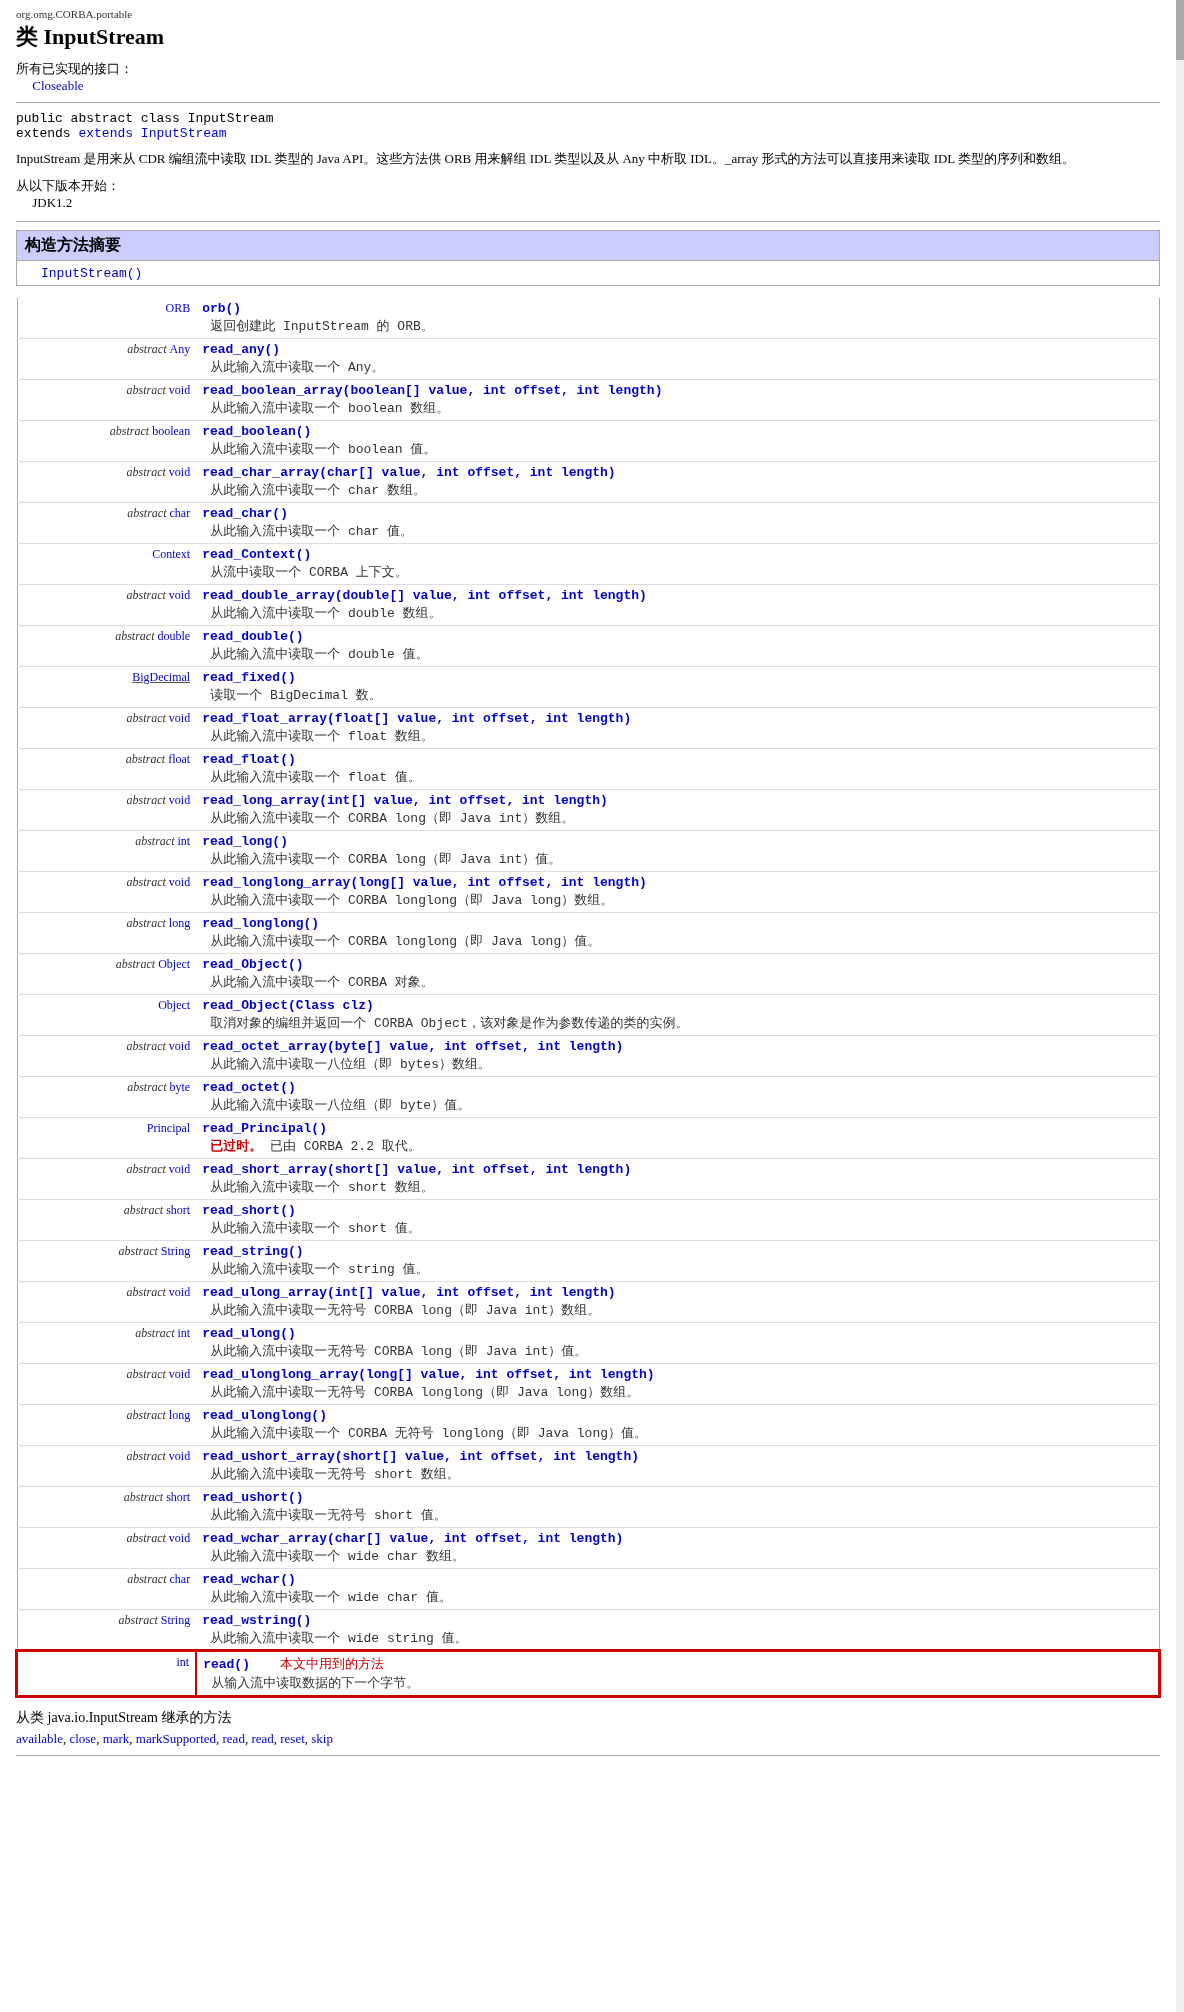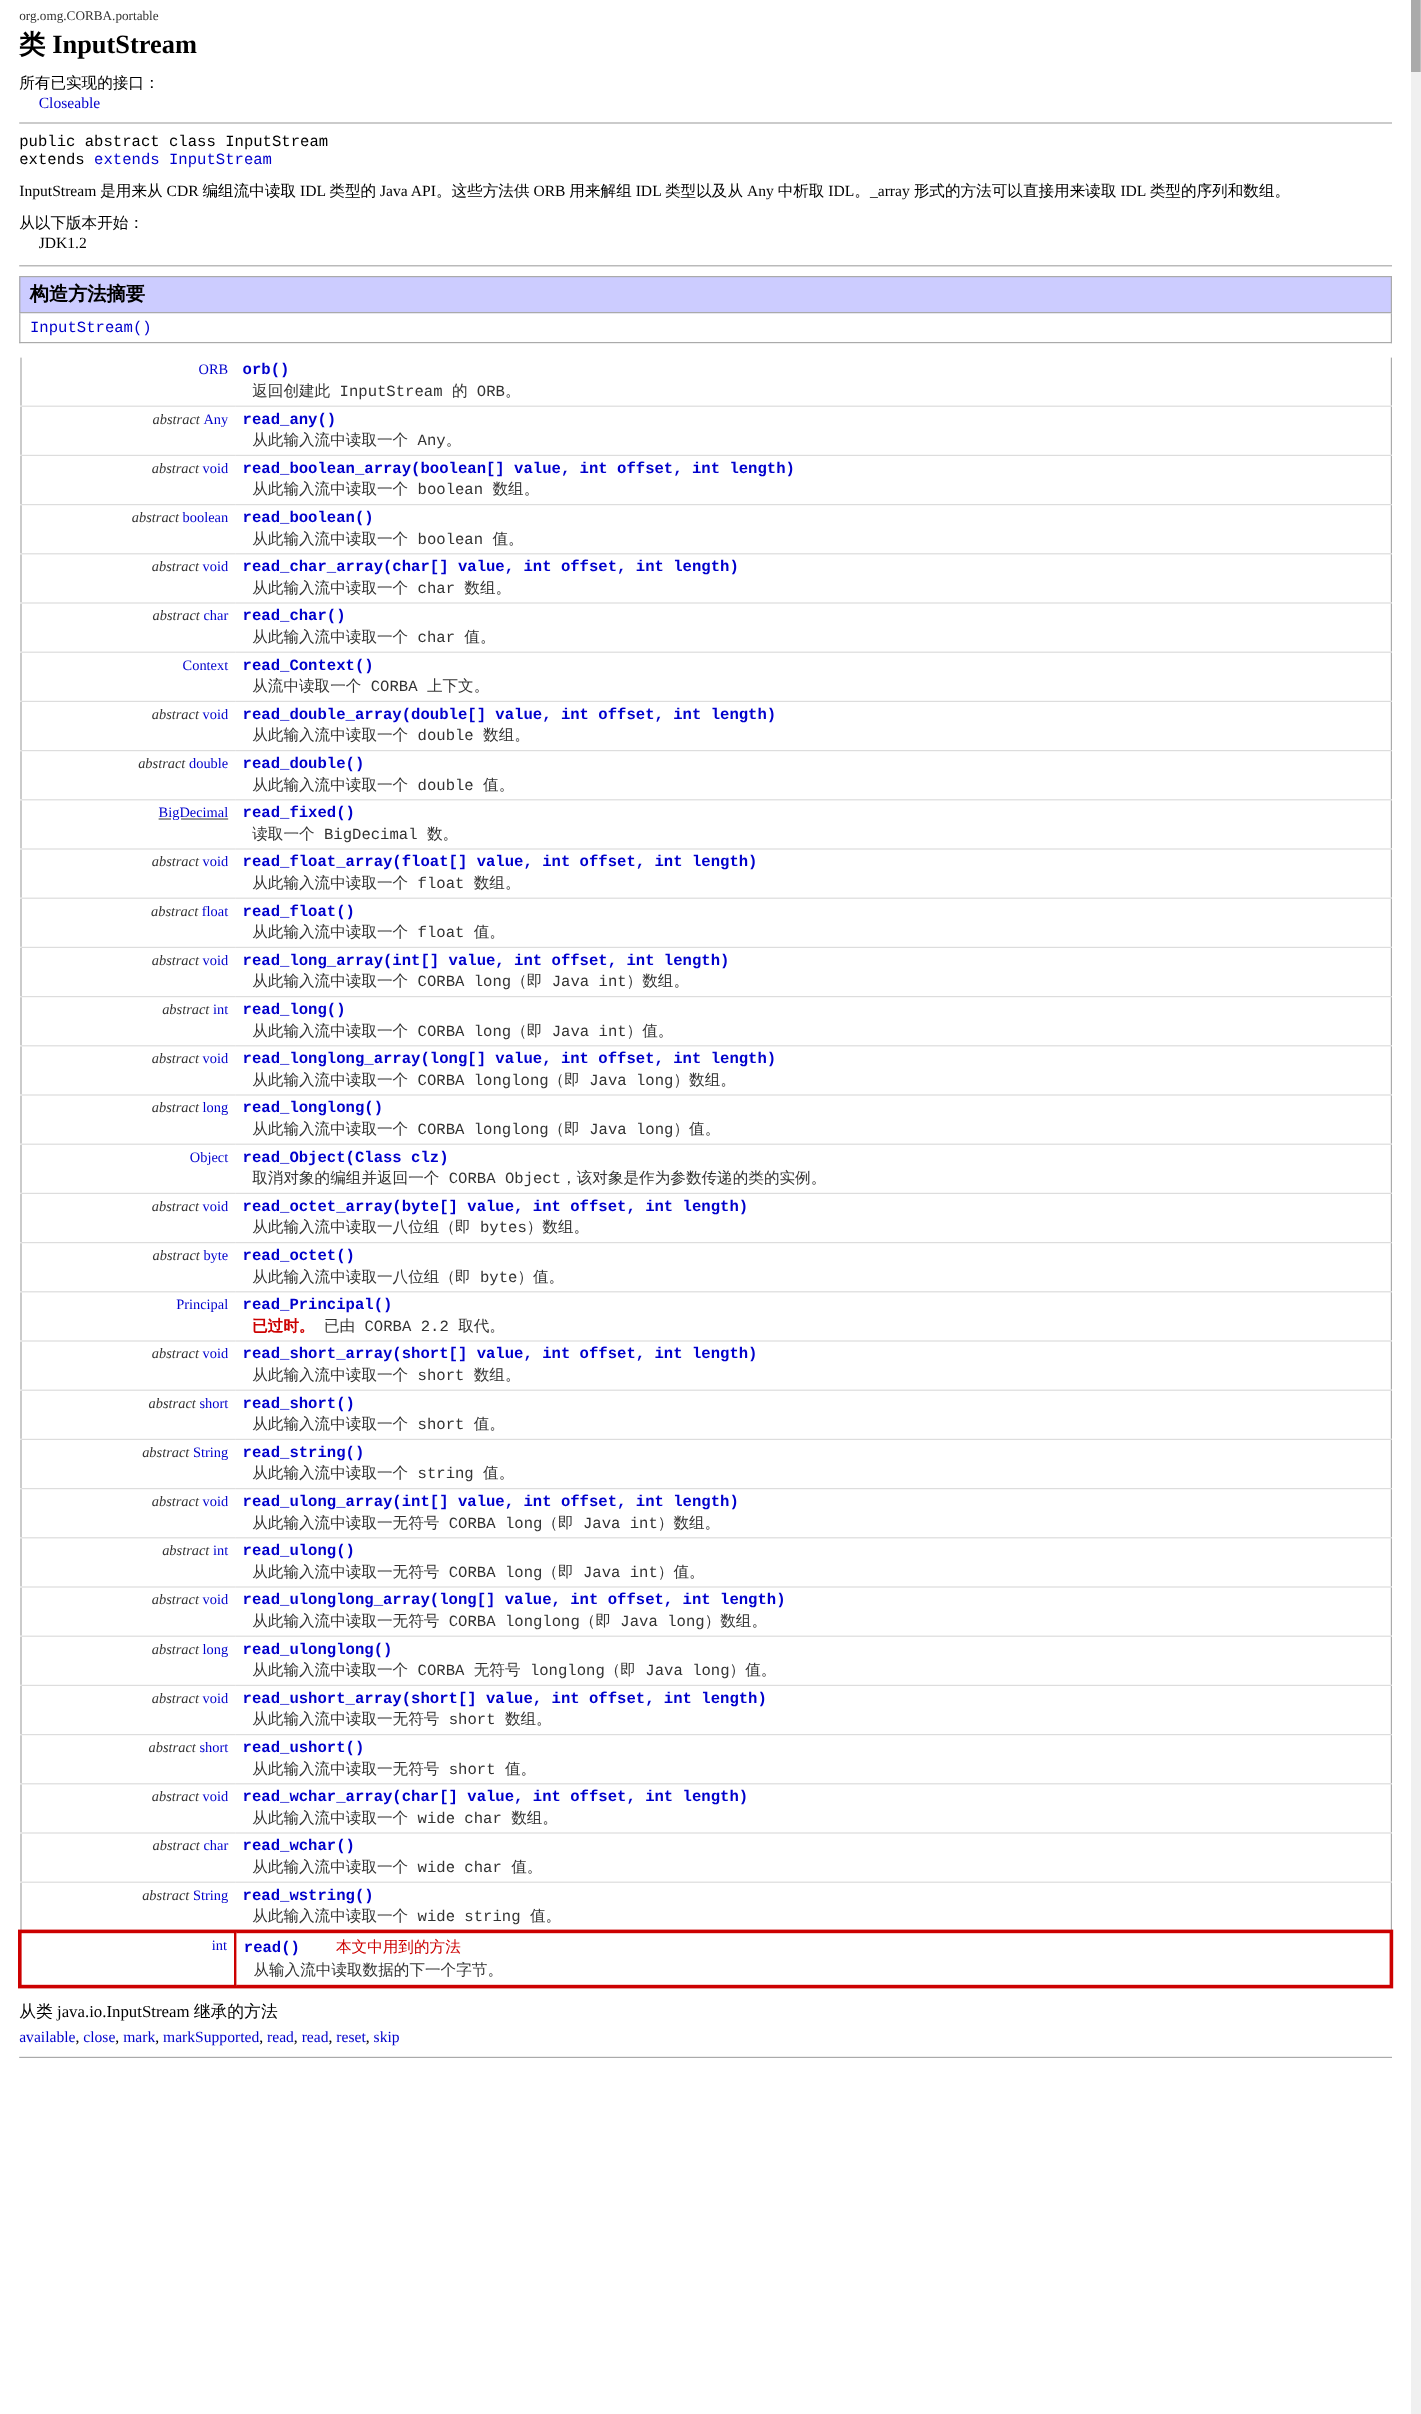--- a/index.html
+++ b/index.html
@@ -85,21 +85,21 @@
       background: #ccccff;
       padding: 4px 8px;
       font-size: 16px;
       font-weight: bold;
       border: 1px solid #aaa;
       margin-bottom: 0;
     }
     .section-content {
       border: 1px solid #aaa;
       border-top: none;
-      padding: 4px 8px;
+      padding: 4px 24px;
       margin-bottom: 12px;
     }
     .constructor-entry a, .method-entry a {
       color: #0000cc;
       text-decoration: none;
       font-family: 'Courier New', monospace;
     }
     .methods-table {
       width: 100%;
       border-collapse: collapse;
@@ -262,20 +262,24 @@
           <td class="return-type-cell" style="font-size: 12px; text-align: right; min-width: 90px; color: rgb(85, 85, 85);"><span class="keyword">abstract </span><span style="color: rgb(0, 0, 204);">int</span></td>
           <td class="method-name-cell"><a href="#">read_long()</a><span class="method-desc">从此输入流中读取一个 CORBA long（即 Java int）值。</span></td>
         </tr>
         <tr>
           <td class="return-type-cell" style="font-size: 12px; text-align: right; min-width: 90px; color: rgb(85, 85, 85);"><span class="keyword">abstract </span><span style="color: rgb(0, 0, 204);">void</span></td>
           <td class="method-name-cell"><a href="#">read_longlong_array(long[] value, int offset, int length)</a><span class="method-desc">从此输入流中读取一个 CORBA longlong（即 Java long）数组。</span></td>
         </tr>
         <tr>
           <td class="return-type-cell" style="font-size: 12px; text-align: right; min-width: 90px; color: rgb(85, 85, 85);"><span class="keyword">abstract </span><span style="color: rgb(0, 0, 204);">long</span></td>
           <td class="method-name-cell"><a href="#">read_longlong()</a><span class="method-desc">从此输入流中读取一个 CORBA longlong（即 Java long）值。</span></td>
+        </tr>
+        <tr>
+          <td class="return-type-cell" style="font-size: 12px; text-align: right; min-width: 90px; color: rgb(85, 85, 85);"><span class="keyword">abstract </span><span style="color: rgb(0, 0, 204);">Object</span></td>
+          <td class="method-name-cell"><a href="#">read_Object()</a><span class="method-desc">从此输入流中读取一个 CORBA 对象。</span></td>
         </tr>
         <tr>
           <td class="return-type-cell" style="font-size: 12px; text-align: right; min-width: 90px; color: rgb(85, 85, 85);"><a href="#" class="return-type">Object</a></td>
           <td class="method-name-cell"><a href="#">read_Object(Class clz)</a><span class="method-desc">取消对象的编组并返回一个 CORBA Object，该对象是作为参数传递的类的实例。</span></td>
         </tr>
         <tr>
           <td class="return-type-cell" style="font-size: 12px; text-align: right; min-width: 90px; color: rgb(85, 85, 85);"><span class="keyword">abstract </span><span style="color: rgb(0, 0, 204);">void</span></td>
           <td class="method-name-cell"><a href="#">read_octet_array(byte[] value, int offset, int length)</a><span class="method-desc">从此输入流中读取一八位组（即 bytes）数组。</span></td>
         </tr>
         <tr>

